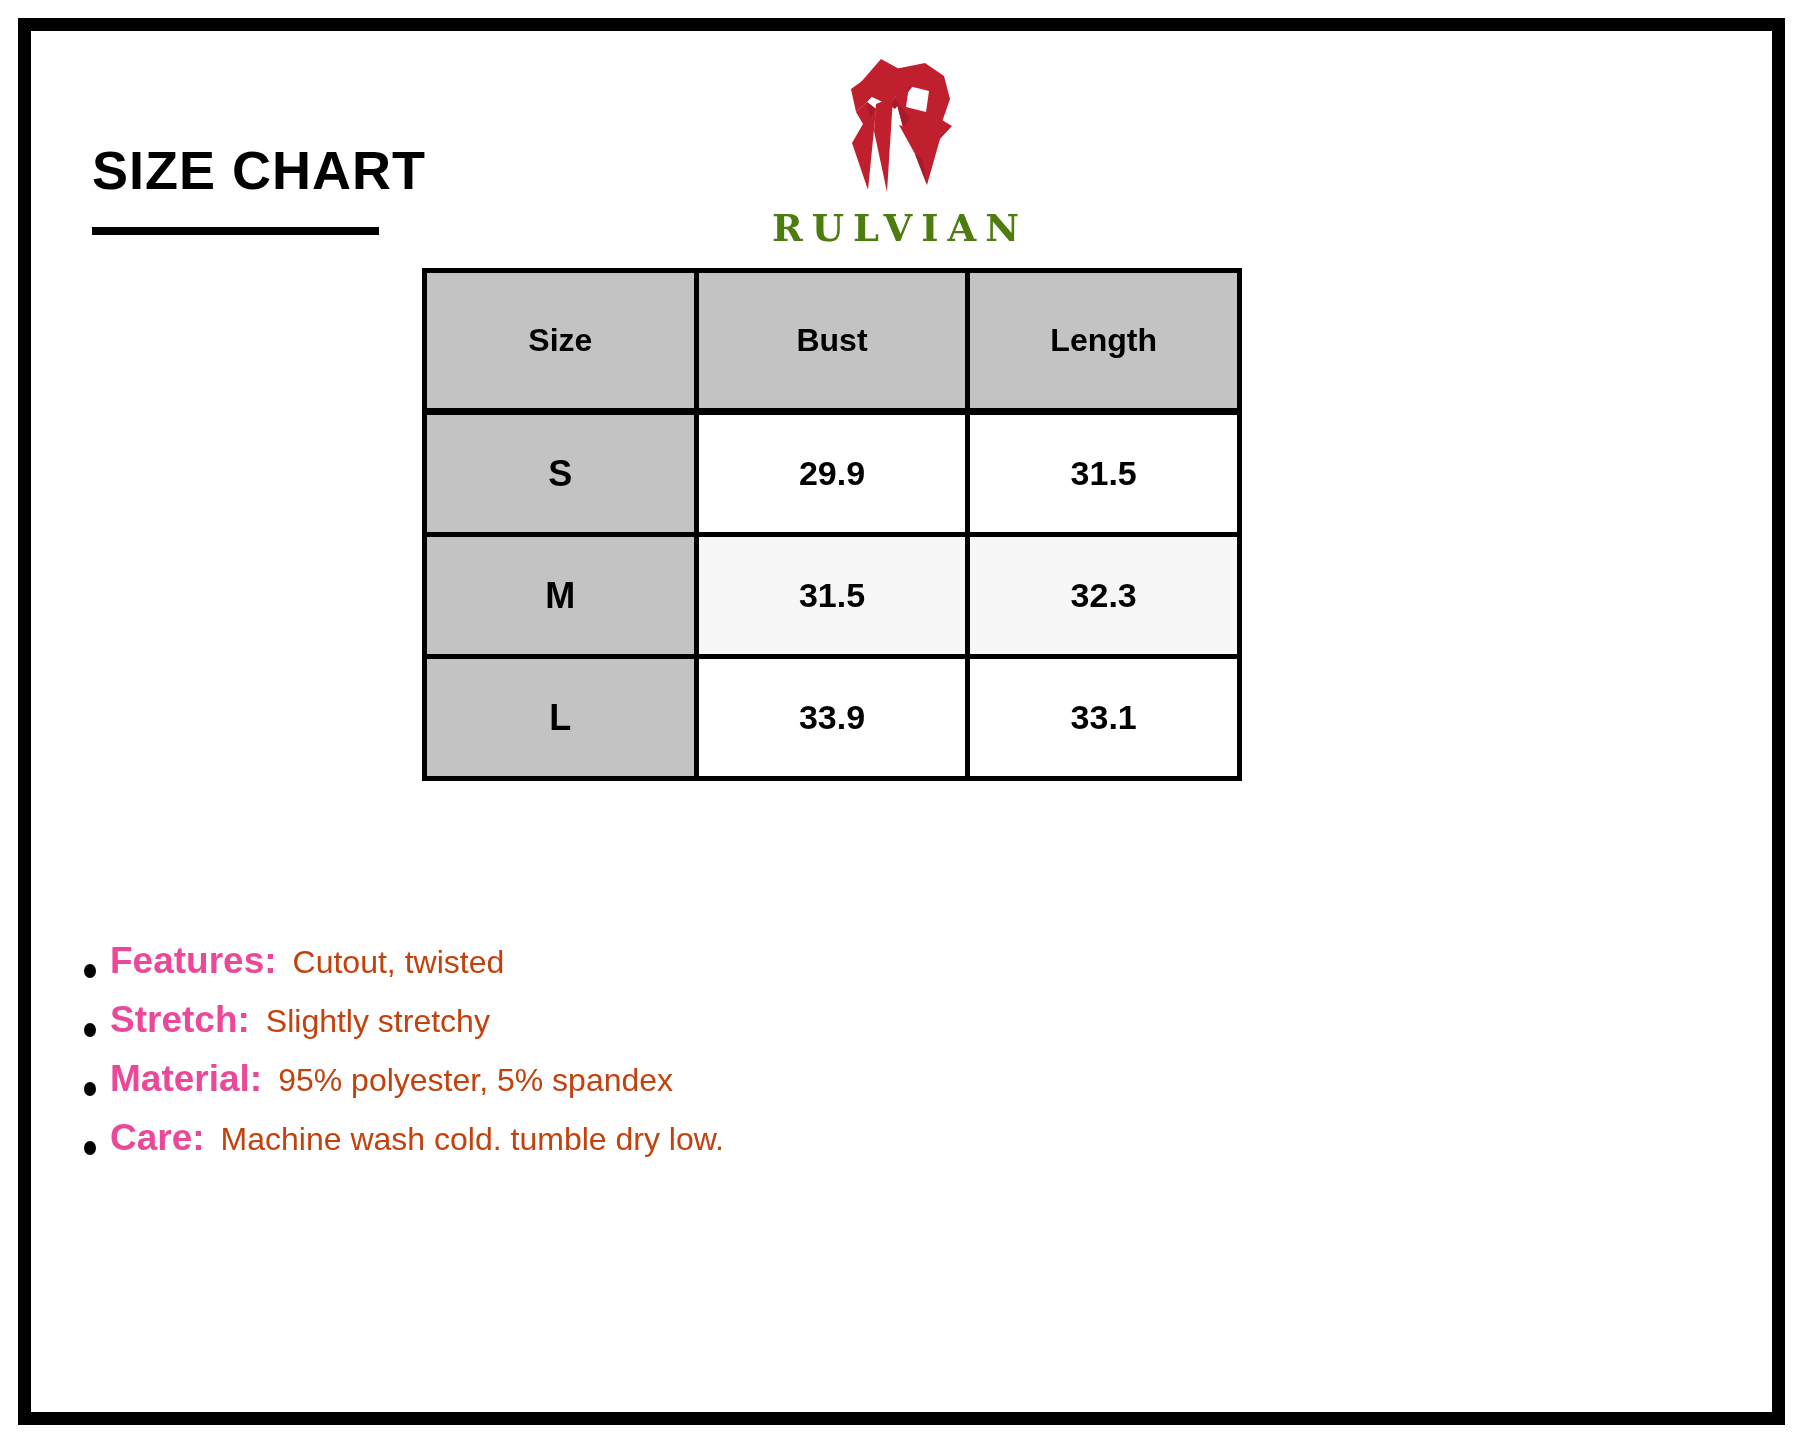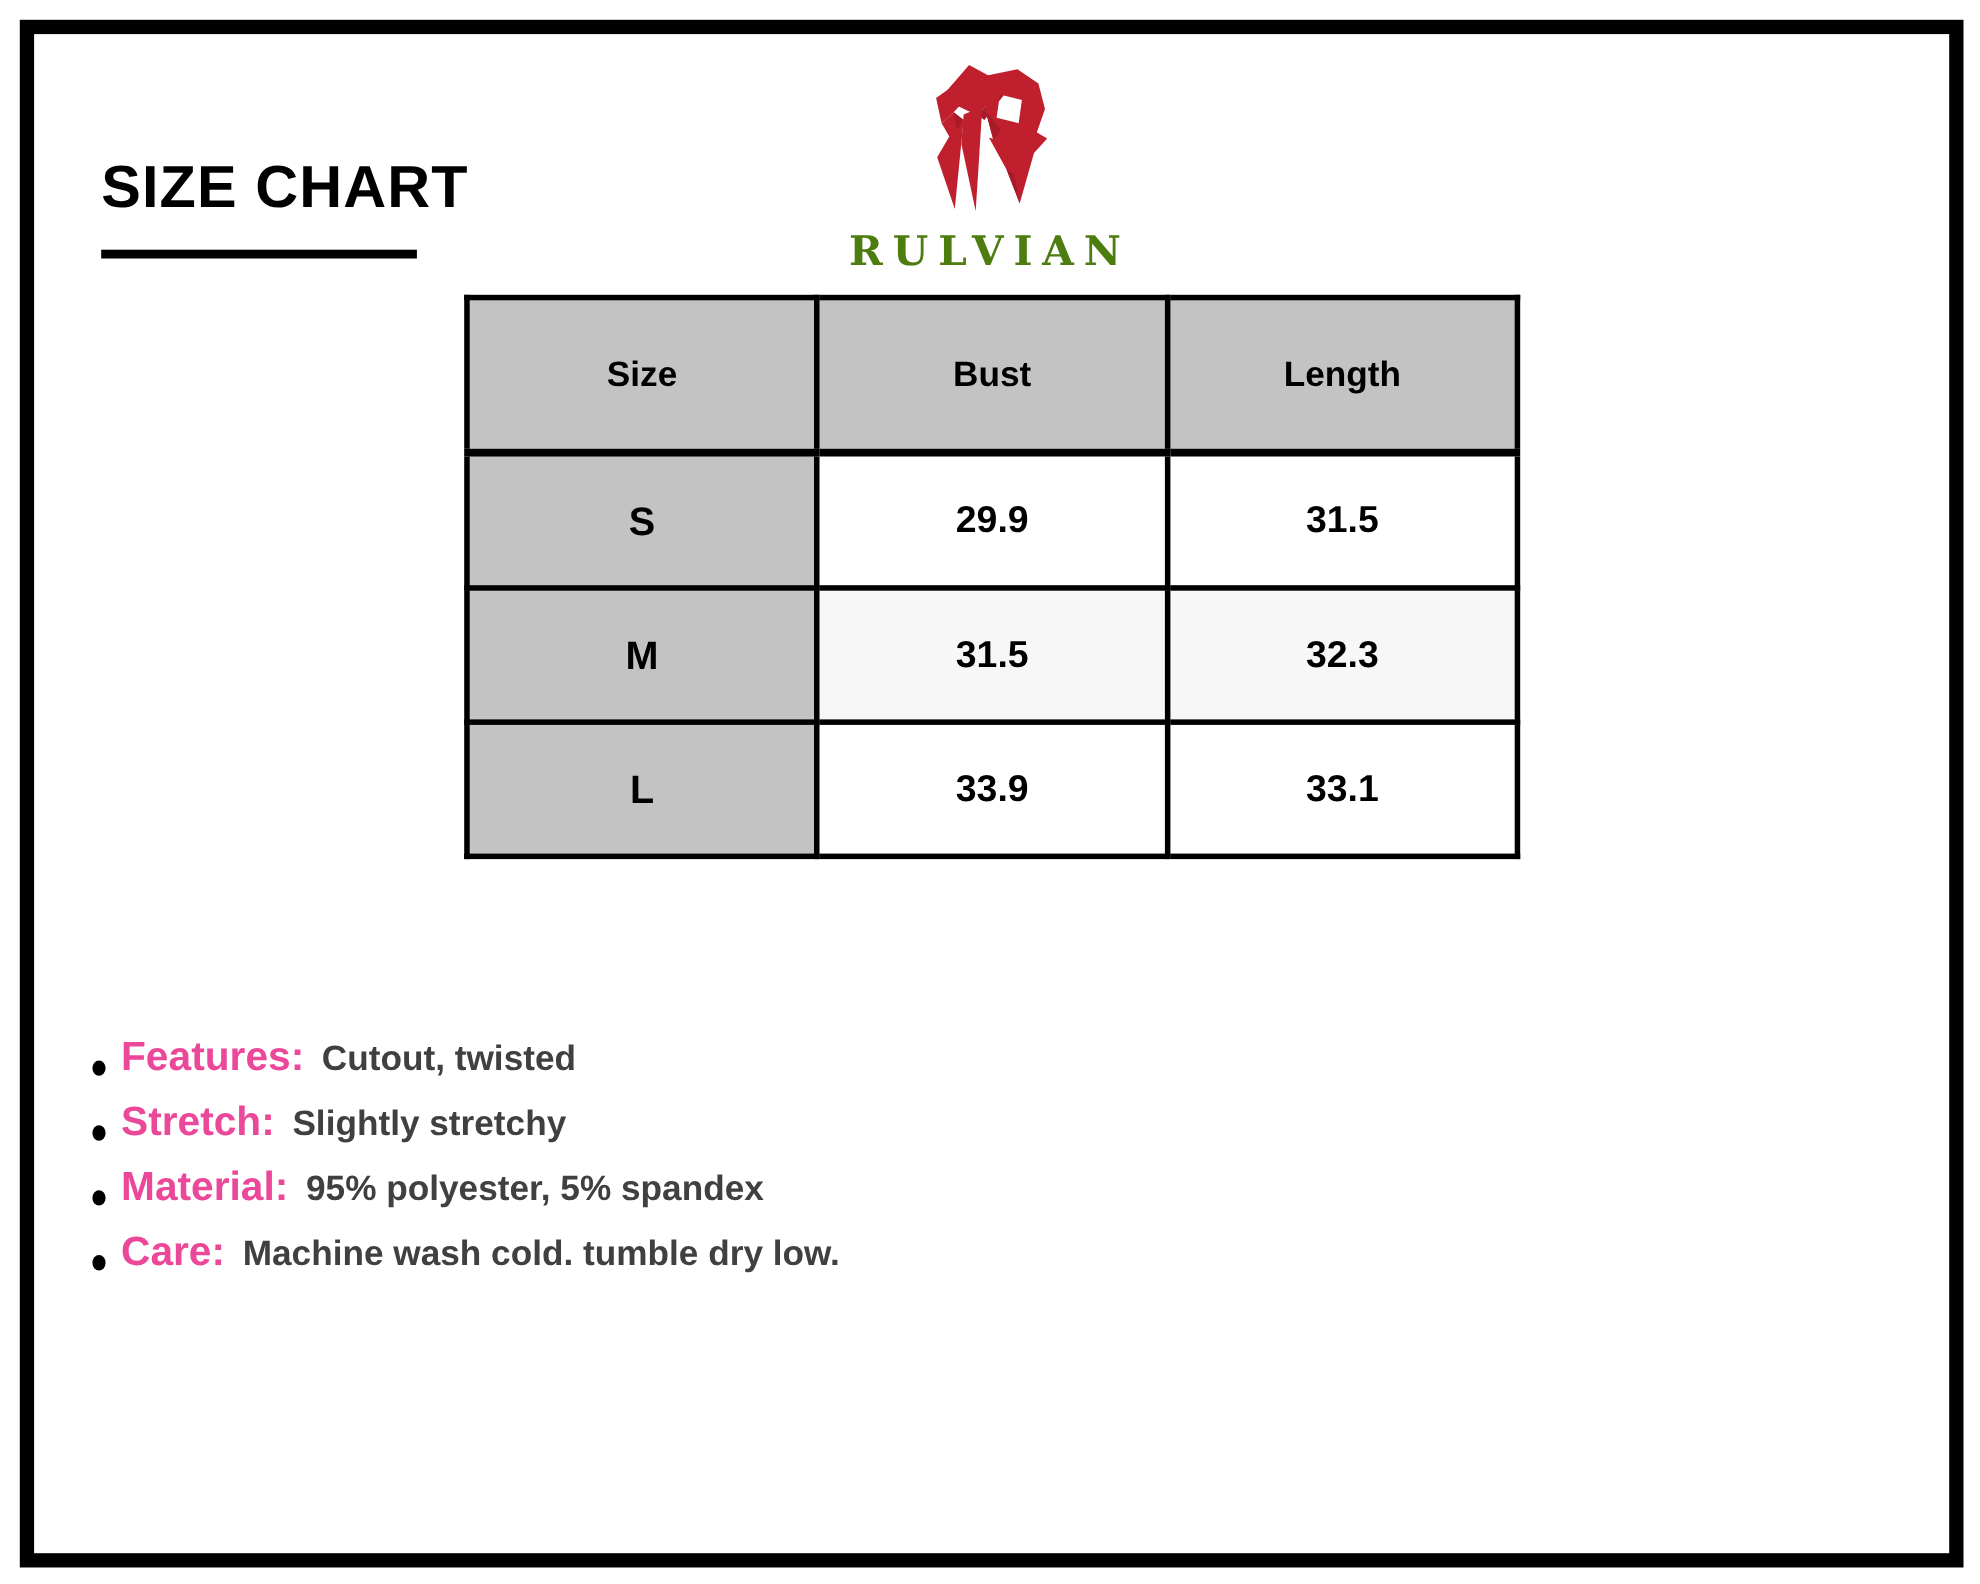--- a/index.html
+++ b/index.html
@@ -38,21 +38,21 @@
     font-family:"DejaVu Serif", serif;
     font-weight:bold;
     font-size:37px;line-height:40px;
     letter-spacing:9px;
     color:#4d7c0f;
     white-space:nowrap;
   }
   
   table.size-table{
     position:absolute;left:422px;top:268px;
-    width:960px;
+    width:820px;
     border-collapse:collapse;
     table-layout:fixed;
   }
   .size-table td,.size-table th{
     border:5px solid #000000;
     text-align:center;vertical-align:middle;
     color:#000000;
     padding:0;
   }
   .size-table thead th{
@@ -85,21 +85,21 @@
     background:#000000;
     align-self:center;
     margin-right:14px;margin-top:2px;
     flex:0 0 auto;
   }
   .detail-label{
     font-size:37px;font-weight:bold;color:#ec4899;
     margin-right:16px;
   }
   .detail-value{
-    font-size:32px;font-weight:bold;color:#404040;
+    font-size:32px;font-weight:normal;color:#c2410c;
   }
 </style>
 </head>
 <body>
 
 <div id="canvas">
 
   <div class="frame"></div>
 
   <div class="title">SIZE CHART</div>

